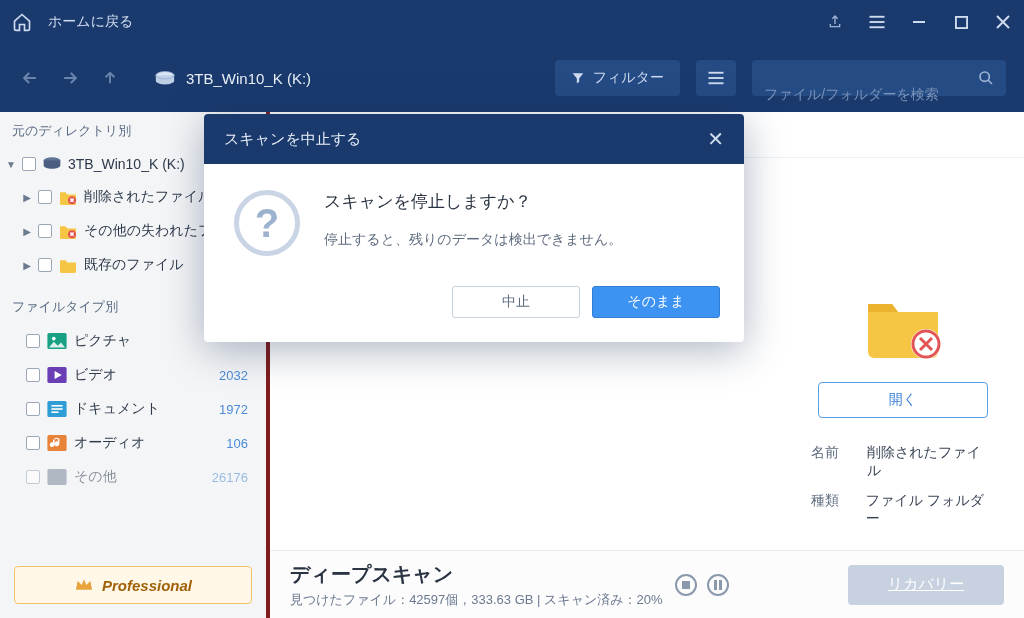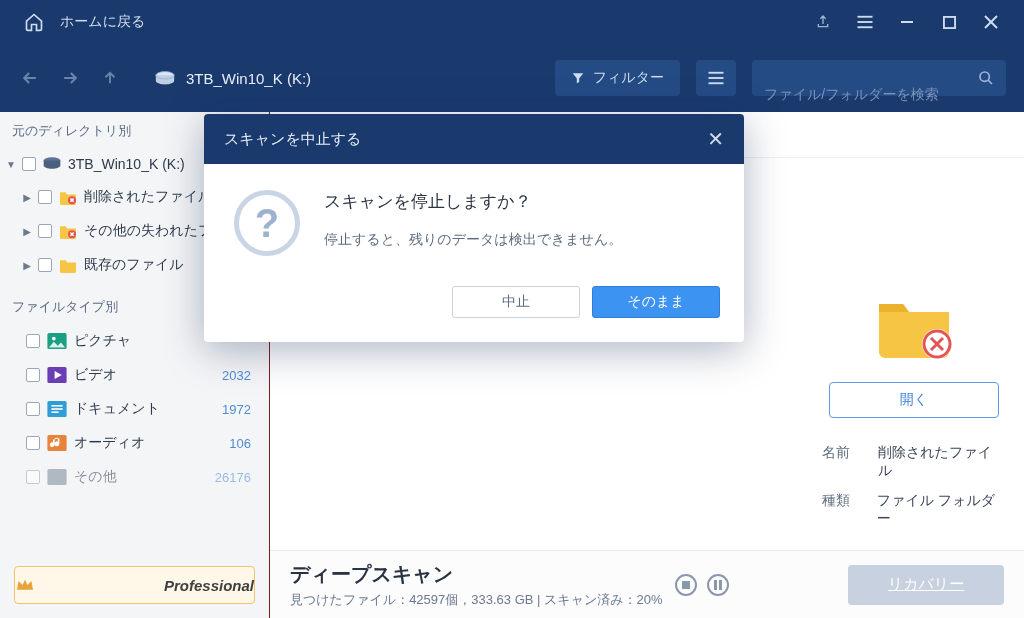--- a/index.html
+++ b/index.html
@@ -1,19 +1,19 @@
 <!DOCTYPE html>
 <html><head>
 <meta charset="utf-8">
 <style>
 * { margin: 0; padding: 0; box-sizing: border-box; font-family: 'Segoe UI', Meiryo, sans-serif; }
 body { width: 1024px; height: 618px; overflow: hidden; background: #fff; position: relative; }
 
 
-.titlebar { height: 44px; background: #1a3a6e; display: flex; align-items: center; padding: 0 24px; color: #b8c9e0; }
+.titlebar { height: 44px; background: #1a3a6e; display: flex; align-items: center; padding: 0 12px; color: #b8c9e0; }
 .titlebar .home-icon { width: 20px; height: 20px; margin-right: 16px; }
 .titlebar .home-text { font-size: 14px; flex: 1; color: #d0dcef; }
 .titlebar .win-controls { display: flex; gap: 24px; align-items: center; }
 .win-controls .ctrl { width: 18px; height: 18px; display: flex; align-items: center; justify-content: center; cursor: pointer; }
 
 
 .navbar { height: 68px; background: #1a3a6e; display: flex; align-items: center; padding: 0 18px; gap: 16px; }
 .nav-arrow { width: 24px; height: 24px; color: #6a85ac; display: flex; align-items: center; justify-content: center; cursor: pointer; }
 .drive-crumb { display: flex; align-items: center; gap: 10px; margin-left: 16px; color: #e8eef7; font-size: 15px; }
 .drive-icon { width: 22px; height: 16px; }
@@ -21,40 +21,40 @@
 .filter-btn { background: #254b85; color: #cfdcef; height: 36px; padding: 12px 16px; border-radius: 4px; display: flex; align-items: center; gap: 8px; font-size: 14px; cursor: pointer; }
 .list-btn { background: #254b85; width: 40px; height: 36px; border-radius: 4px; display: flex; align-items: center; justify-content: center; cursor: pointer; color: #cfdcef; }
 .search-box { background: #254b85; height: 36px; width: 254px; border-radius: 4px; display: flex; align-items: center; padding: 0 12px; color: #8fa6c5; font-size: 14px; }
 .search-box input { background: transparent; border: none; outline: none; color: #e5e5e5; flex: 1; font-size: 14px; margin-top: 32px; }
 .search-box input::placeholder { color: #7a93b8; }
 
 
 .main { display: flex; height: calc(618px - 44px - 68px); }
 
 
-.sidebar { width: 270px; background: #f4f5f7; border-right: 1px solid #7f1d1d; overflow: hidden; display: flex; flex-direction: column; position: relative; }
+.sidebar { width: 270px; background: #f4f5f7; border-right: 4px solid #7f1d1d; overflow: hidden; display: flex; flex-direction: column; position: relative; }
 .side-section-title { padding: 10px 12px 8px; color: #5a6c84; font-size: 13px; }
 .tree-item { display: flex; align-items: center; padding: 8px 10px 8px 6px; font-size: 14px; color: #2e3a4b; cursor: pointer; gap: 6px; }
 .tree-item.child { padding-left: 22px; }
 .tree-item.type { padding-left: 26px; justify-content: space-between; }
 .tree-item.type .left { display:flex; align-items:center; gap:7px; }
 .tree-caret { width: 10px; color: #6b7a8f; font-size: 10px; text-align: center; }
 .tree-check { width: 14px; height: 14px; border: 1px solid #9aa7b8; border-radius: 2px; background: #fff; flex-shrink: 0; }
 .tree-folder { width: 20px; height: 16px; flex-shrink: 0; }
 .tree-count { color: #4f8cd6; font-size: 13px; padding-right: 8px; }
 .sidebar .gap { height: 6px; }
 
-.pro-btn { margin: auto 14px 14px; height: 38px; border: 1px solid #f0c36a; background: #fff8e8; border-radius: 4px; display: flex; align-items: center; justify-content: space-between; gap: 8px; color: #404040; font-size: 15px; font-style: italic; font-weight: 600; cursor: pointer; position: absolute; bottom: 0; left: 0; right: 0; }
+.pro-btn { margin: auto 14px 14px; height: 38px; border: 1px solid #f0c36a; background: #fff8e8; border-radius: 4px; display: flex; align-items: center; justify-content: center; gap: 8px; color: #a16207; font-size: 15px; font-style: italic; font-weight: 600; cursor: pointer; position: absolute; bottom: 0; left: 0; right: 0; }
 
 
 .content { flex: 1; background: #fff; display: flex; flex-direction: column; position: relative; }
 .content-toolbar { height: 46px; background: #fff; border-bottom: 1px solid #eef1f4; }
 
 
-.detail-panel { position: absolute; right: 0; top: 46px; width: 220px; padding: 16px 18px; }
+.detail-panel { position: absolute; right: 11px; top: 46px; width: 220px; padding: 16px 18px; }
 .big-folder { width: 78px; height: 64px; margin: 122px auto 22px; position: relative; }
 .open-btn { width: 170px; height: 36px; border: 1px solid #5a9de8; color: #3a7fd6; background: #fff; border-radius: 4px; font-size: 14px; cursor: pointer; margin: 0 auto 26px; display: block; }
 .detail-row { display: flex; font-size: 14px; color: #5f6c7f; margin-bottom: 12px; }
 .detail-row .lbl { width: 56px; }
 .detail-row .val { color: #3a4556; }
 
 
 .status-bar { position: absolute; bottom: 0; left: 0; right: 0; height: 68px; background: #fcfcfd; border-top: 1px solid #e8ebef; padding: 10px 20px; display: flex; align-items: center; }
 .status-text .head { font-size: 20px; font-weight: 600; color: #2a3342; }
 .status-text .sub { font-size: 13px; color: #6b7a8f; margin-top: 3px; }

